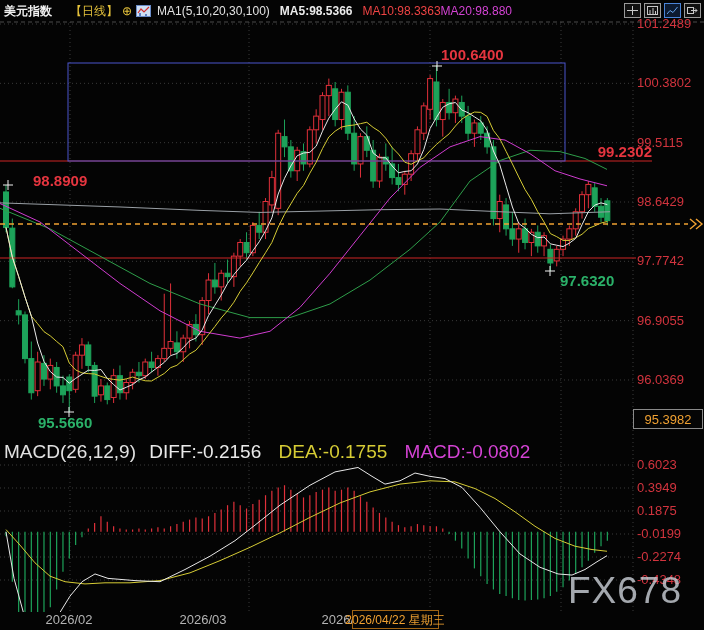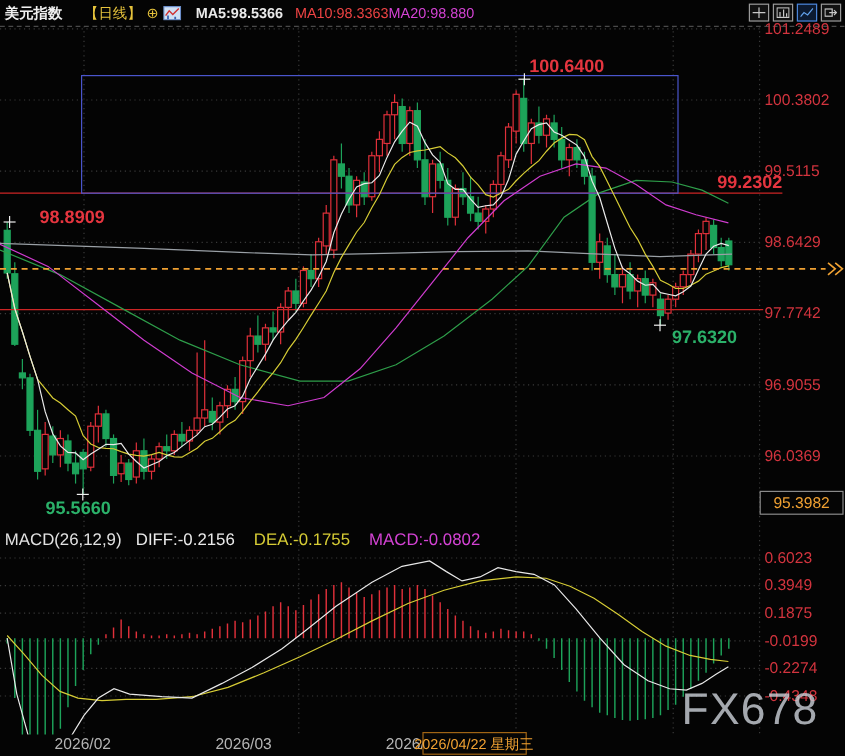--- a/index.html
+++ b/index.html
@@ -12,21 +12,21 @@
   .hdr .p{color:#e6c33c;margin-left:18px;}
   .hdr .x{color:#e6c33c;margin:0 4px;}
   .hdr .cfg{color:#e2e2e2;margin-left:4px;}
   .hdr .ma5{color:#eaeaea;margin-left:10px;font-weight:bold;}
   .hdr .ma10{color:#ef4444;margin-left:10px;}
   .hdr .ma20{color:#d443d4;margin-left:0;}
   .toolbar{position:absolute;top:3px;right:3px;display:flex;gap:3px;z-index:4;}
   .tb{width:15px;height:13px;border:1px solid #9a9a9a;background:#111;
       display:flex;align-items:center;justify-content:center;cursor:pointer;}
   .tb.active{border-color:#4a84d8;background:#0c1a30;}
-  .macdhdr{position:absolute;left:4px;top:441px;font-size:14px;white-space:nowrap;z-index:3;text-align:center;}
+  .macdhdr{position:absolute;left:4px;top:441px;font-size:19px;white-space:nowrap;z-index:3;text-align:center;}
   .macdhdr .cfg{color:#e2e2e2;}
   .macdhdr .diff{color:#eaeaea;margin-left:8px;}
   .macdhdr .dea{color:#d6cc35;margin-left:12px;}
   .macdhdr .macd{color:#d443d4;margin-left:12px;}
   .watermark{position:absolute;left:568px;top:570px;font-size:37px;letter-spacing:1px;
       color:#ccd1d9;opacity:.8;z-index:5;pointer-events:none;}
 </style>
 </head>
 <body>
 
@@ -416,20 +416,21 @@
       <span class="p">【日线】</span>
       <span class="x">⊕</span>
     <span style="display:inline-flex;margin-right:2px;">
       <svg width="15" height="12">
         <rect x="0.5" y="0.5" width="14" height="11" fill="#cfe0f4" stroke="#6a8cc8"></rect>
         <polyline points="2,8 5,4 8,7 13,2" fill="none" stroke="#d03030" stroke-width="1.2"></polyline>
         <line x1="4" y1="11" x2="4" y2="8" stroke="#3a62b0" stroke-width="1.5"></line>
         <line x1="10" y1="11" x2="10" y2="9" stroke="#3a62b0" stroke-width="1.5"></line>
       </svg>
     </span>
+    <span class="cfg">MA1(5,10,20,30,100)</span>
     <span class="ma5">MA5:98.5366</span>
     <span class="ma10">MA10:98.3363</span>
     <span class="ma20">MA20:98.880</span>
   </div>
 
   <div class="toolbar">
     <div class="tb">
       <svg width="11" height="9">
           <line x1="5.5" y1="0" x2="5.5" y2="9" stroke="#c8c8c8"></line>
           <line x1="0" y1="4.5" x2="11" y2="4.5" stroke="#c8c8c8"></line>

